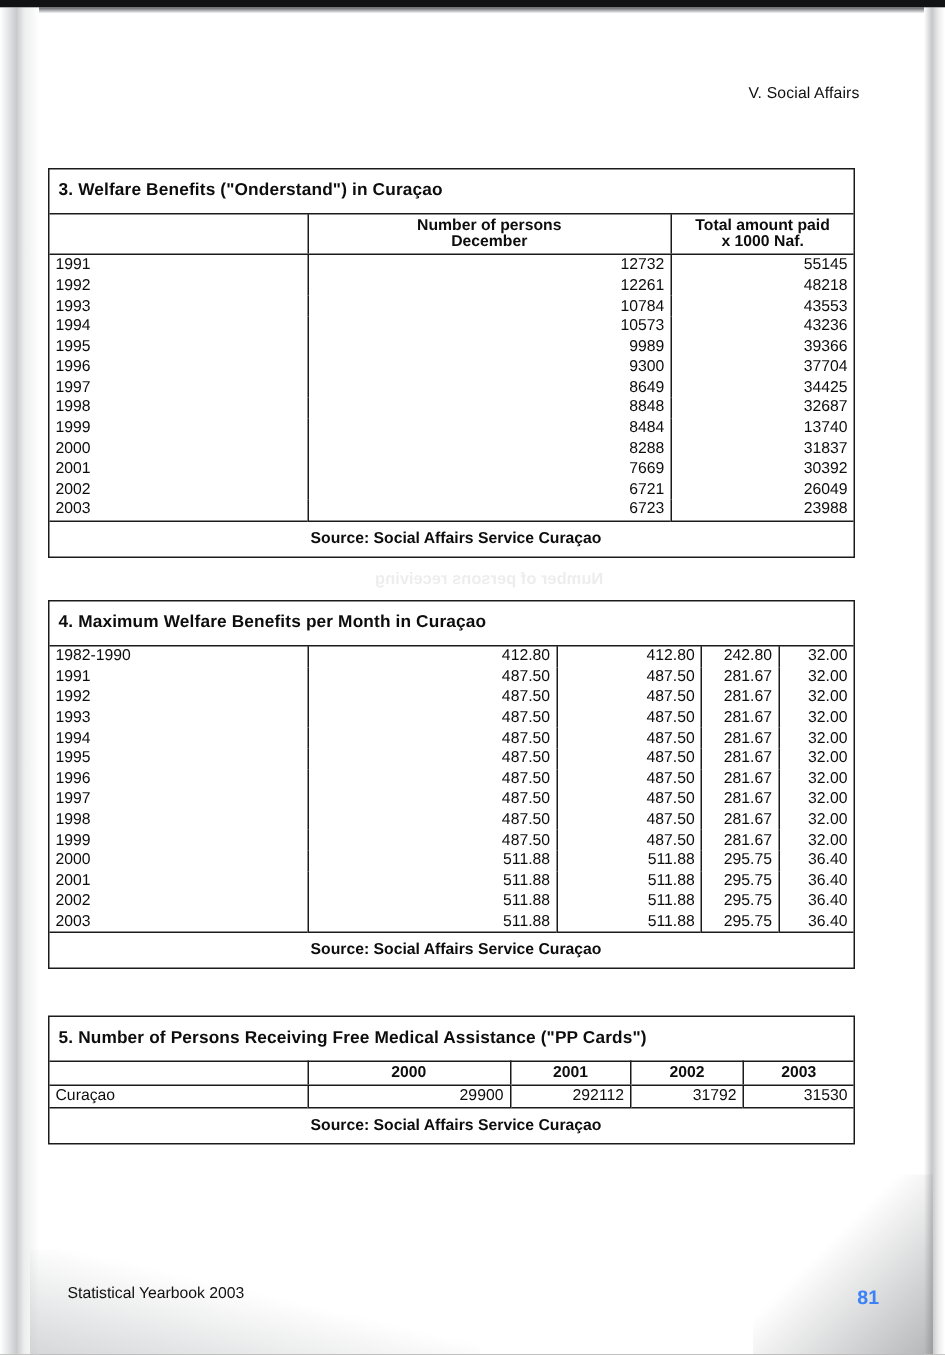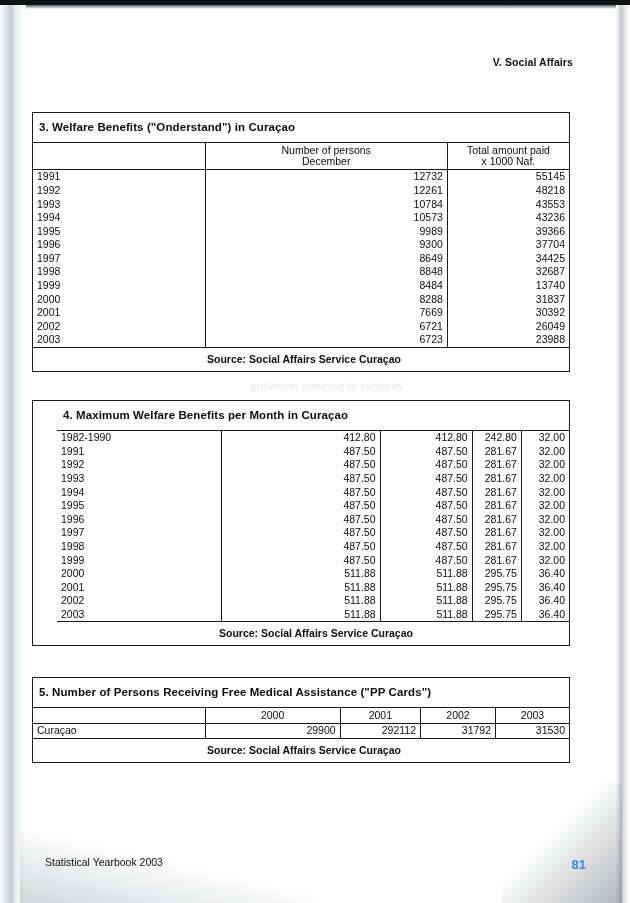--- a/index.html
+++ b/index.html
@@ -64,21 +64,21 @@
     background: linear-gradient(to top left,
         rgba(120,122,126,.55), rgba(255,255,255,0) 60%);
   }
 
   
   .running-head {
     position: absolute;
     top: 56px;
     right: 57px;
     font-size: 10.5px;
-    font-weight: bold;
+    font-weight: normal;
     color: #101010;
     letter-spacing: .1px;
   }
 
   
   .tbl-block {
     position: absolute;
     left: 32px;
     width: 538px;
     border: 1px solid #1b1b1b;
@@ -106,21 +106,21 @@
     font-size: 11.5px;
     font-weight: bold;
     padding: 4px 0 4px 6px;
     letter-spacing: .1px;
     height: 21px;
   }
 
   
   tr.head-row td {
     border-bottom: 1px solid #1b1b1b;
-    font-weight: normal;
+    font-weight: bold;
     text-align: center;
     padding: 2px 4px;
   }
   tr.head-row td.vl,
   tr.data-row td.vl,
   tr.head-row2 td.vl {
     border-left: 1px solid #1b1b1b;
   }
 
   
@@ -276,21 +276,21 @@
             <td class="num vl">6723</td>
             <td class="num vl">23988</td>
           </tr>
           <tr class="source-row">
           <td colspan="3">Source: Social Affairs Service Curaçao</td>
         </tr>
       </tbody>
     </table>
   </div>
 
-  <div class="tbl-block" style="top:400px;padding-left:24px;">
+  <div class="tbl-block" style="top:400px;">
     <table class="doc">
       <colgroup>
         <col style="width:32.1%">
         <col style="width:31.0%">
         <col style="width:18.0%">
         <col style="width:9.6%">
         <col style="width:9.3%">
       </colgroup>
       <tbody>
         <tr class="title-row">

